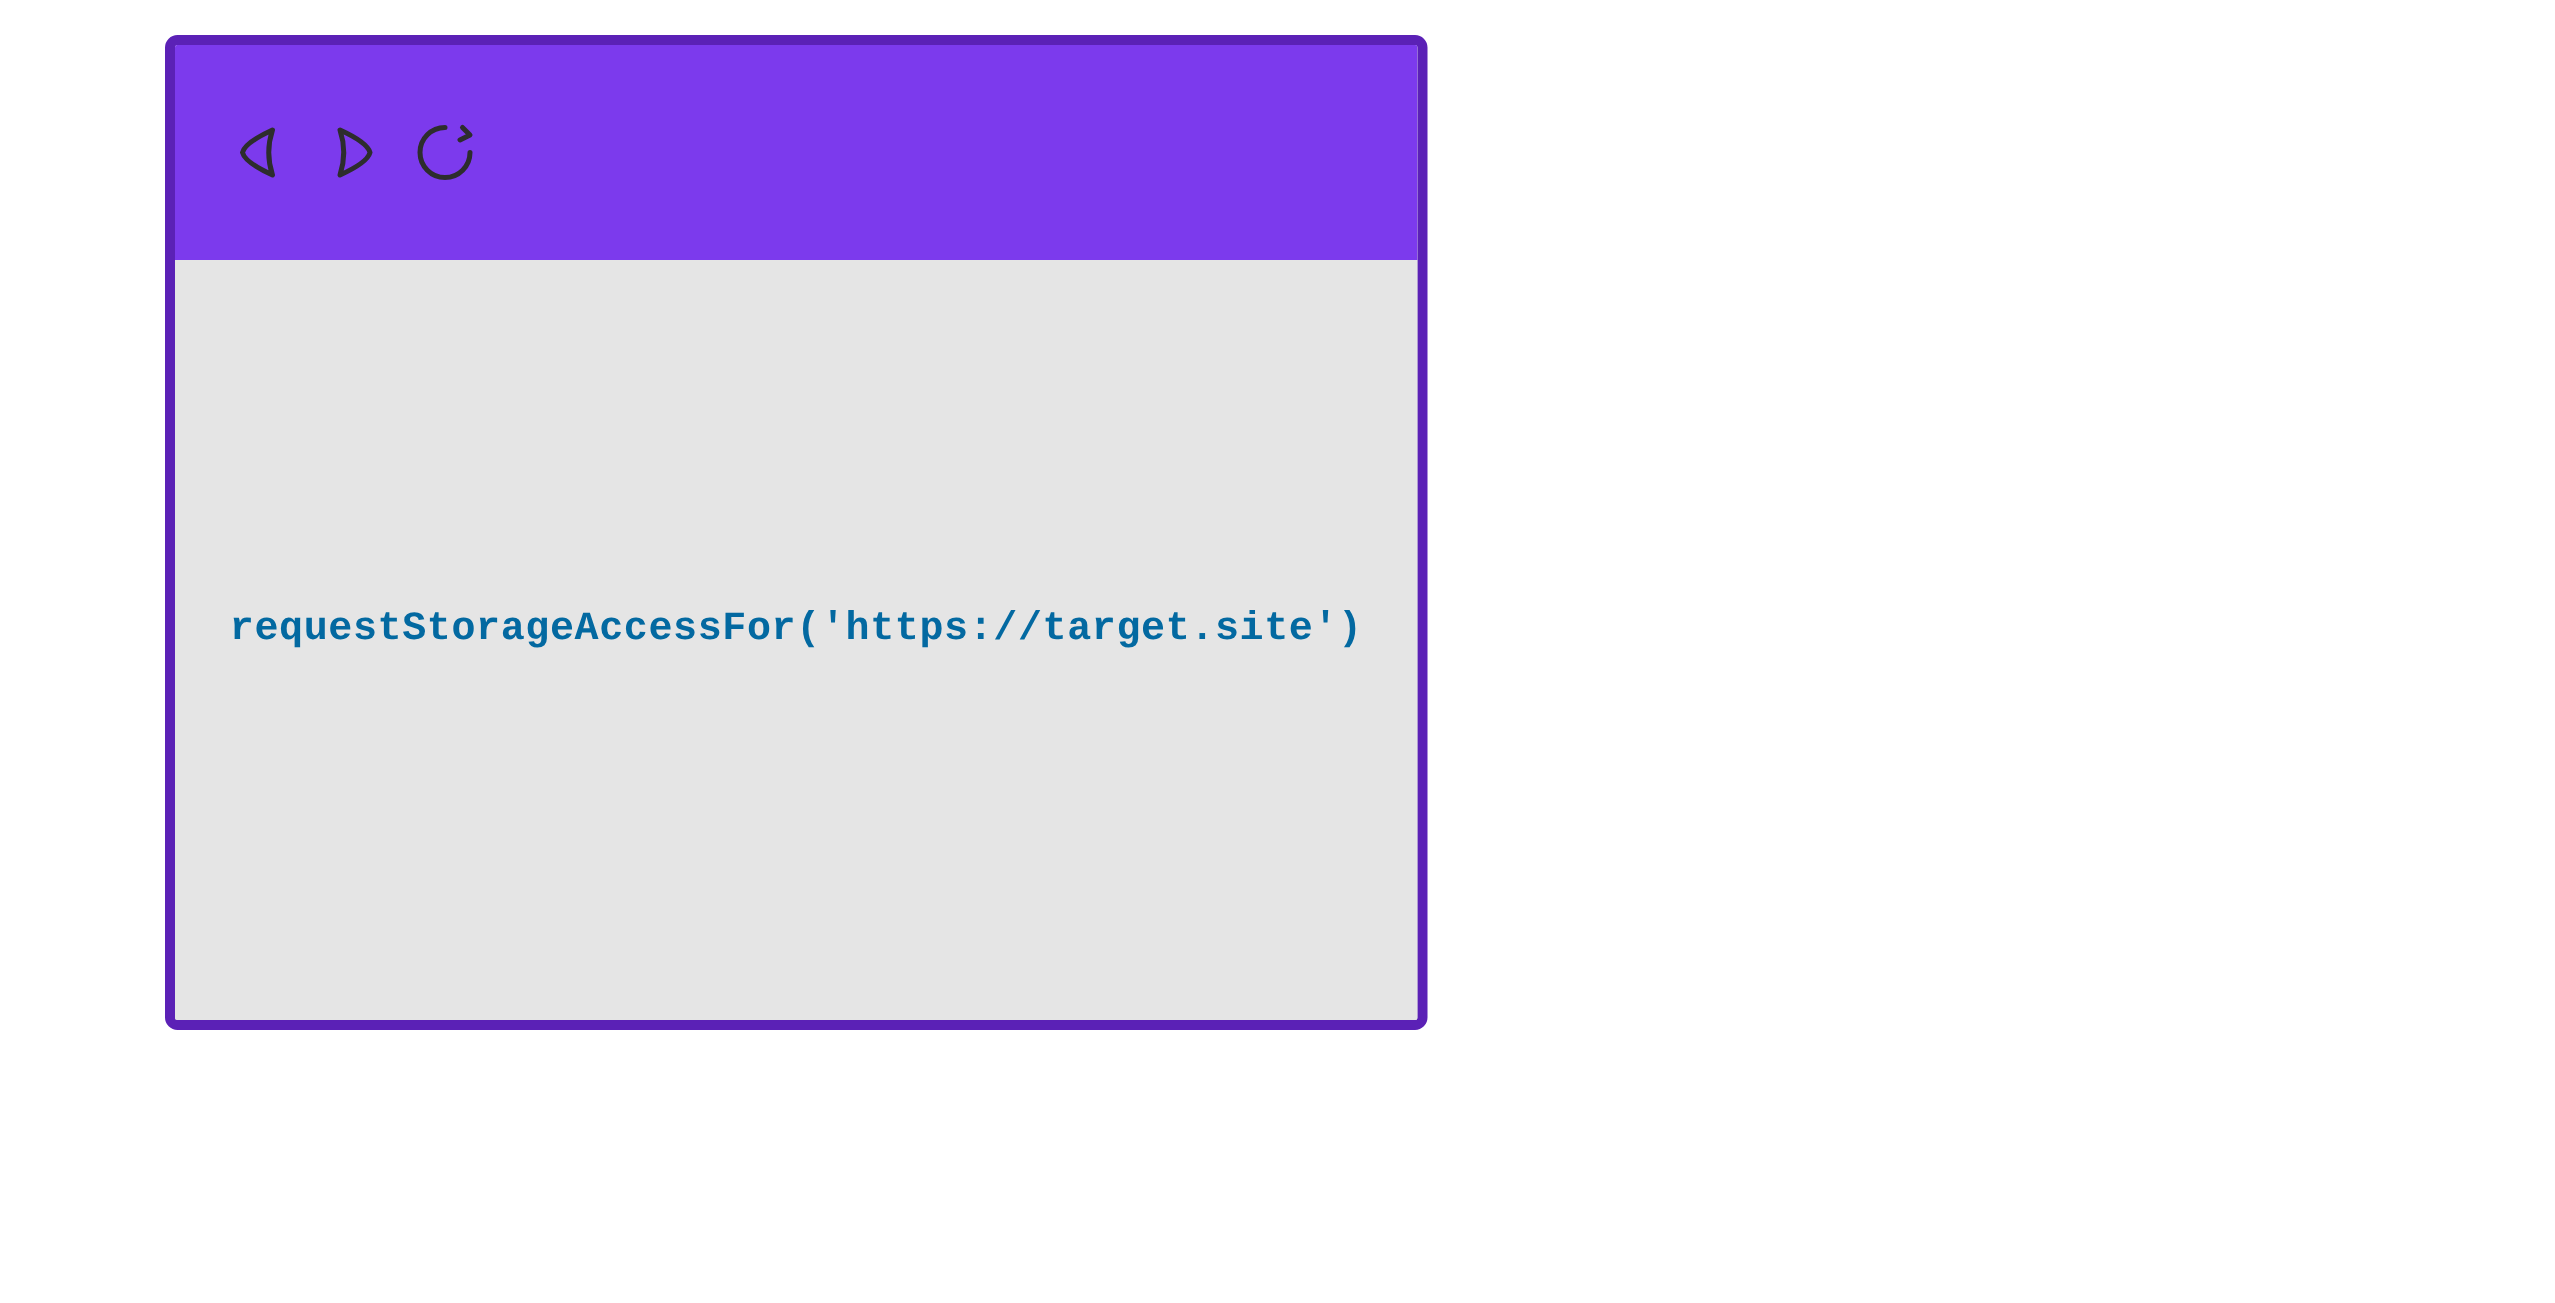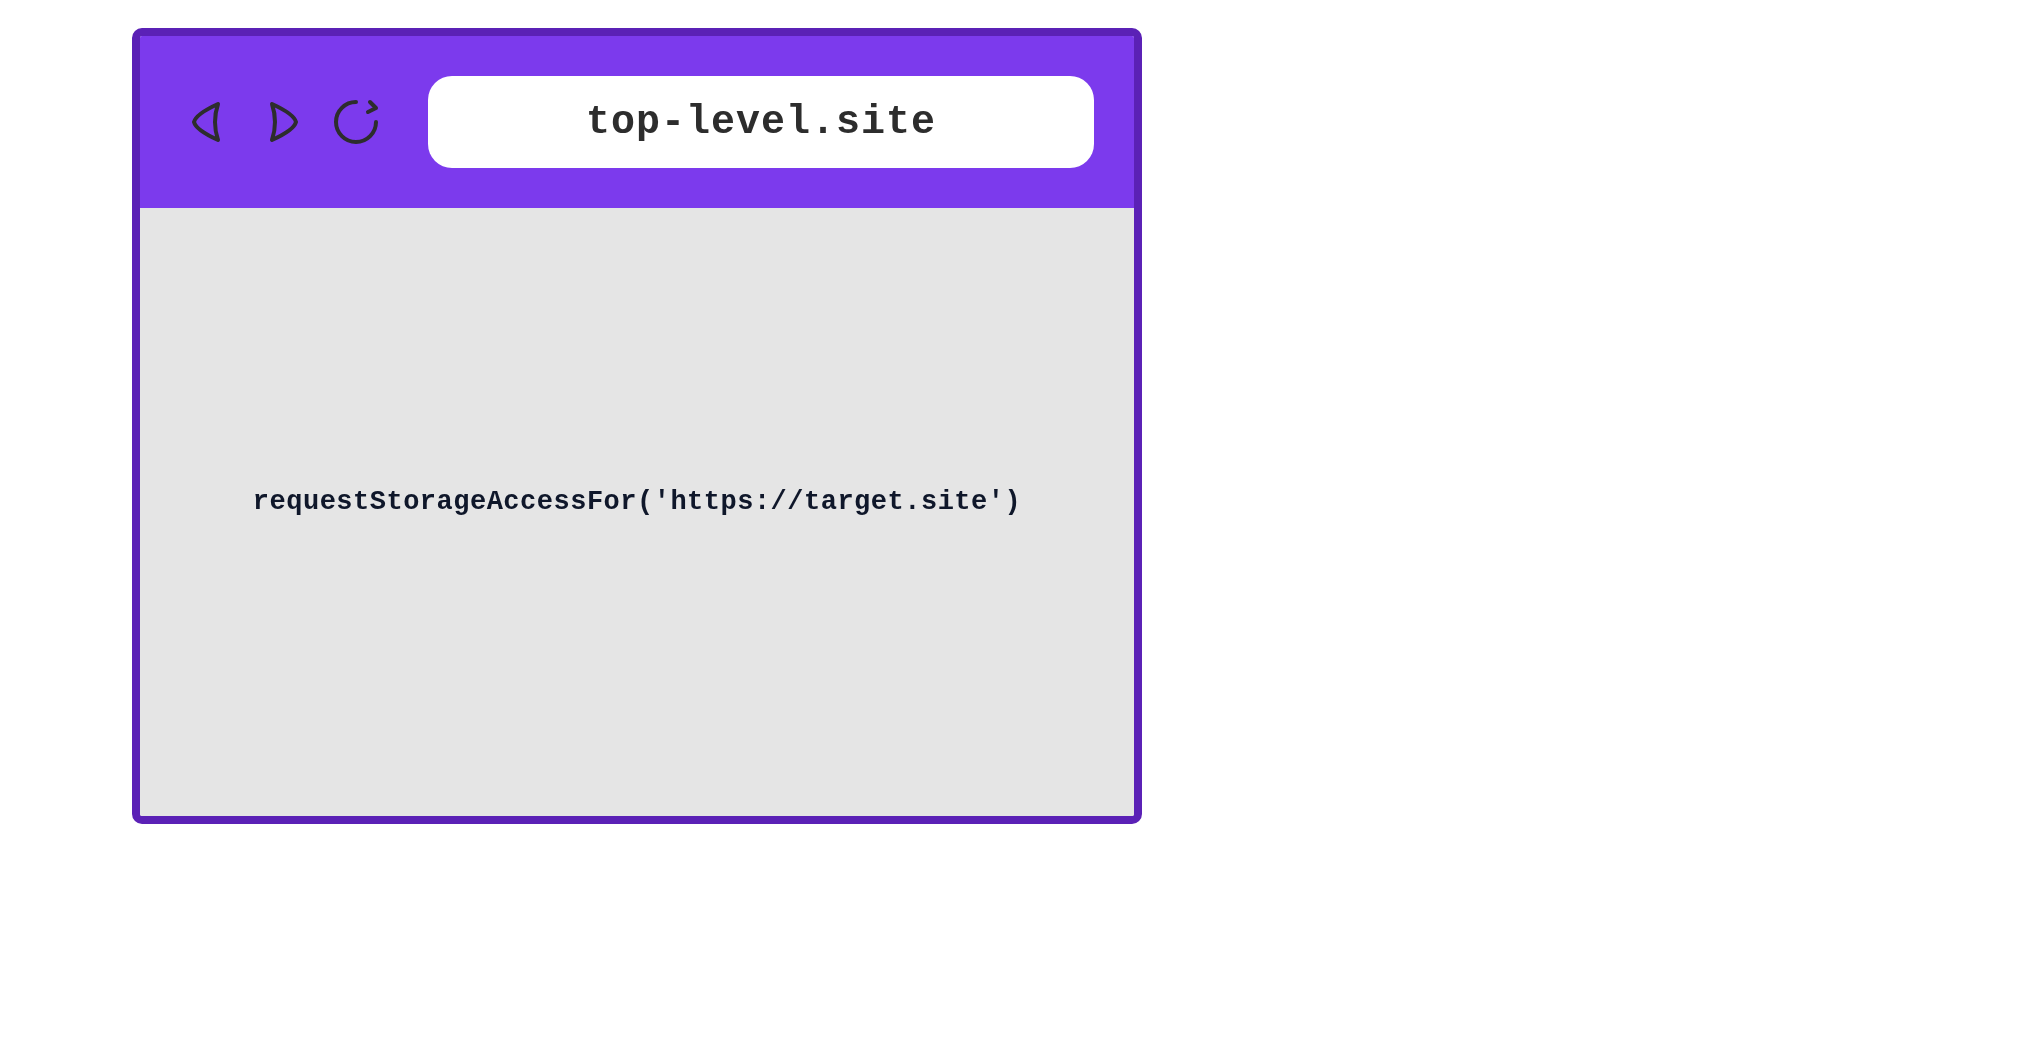--- a/index.html
+++ b/index.html
@@ -70,23 +70,23 @@
       width: 100%;
       height: calc(100% - 172px);
       background: #e5e5e5;
       display: flex;
       align-items: center;
       justify-content: center;
       padding: 40px;
     }
     .content-text {
       font-family: 'Courier New', Consolas, monospace;
-      font-size: 27px;
+      font-size: 32px;
       font-weight: bold;
-      color: #0f172a;
+      color: #0369a1;
       letter-spacing: 0.5px;
       margin-top: -20px;
     }
   </style>
 </head>
 <body>
 
 <div class="browser-window">
   <div class="browser-toolbar">
     <div class="nav-icons">
@@ -100,20 +100,17 @@
           <path d="M 18 10 Q 40 20 42 28 Q 40 36 18 46 Q 24 28 18 10 Z" stroke="#2d2d2d" stroke-width="4" stroke-linejoin="round" stroke-linecap="round" fill="none"></path>
         </svg>
       </div>
       <div class="nav-icon">
         <svg viewBox="0 0 56 56" fill="none">
           <path d="M 28 8 A 20 20 0 1 0 48 28" stroke="#2d2d2d" stroke-width="4" stroke-linecap="round" fill="none"></path>
           <path d="M 42 8 L 48 14 L 40 18" stroke="#2d2d2d" stroke-width="4" stroke-linecap="round" stroke-linejoin="round" fill="none"></path>
         </svg>
       </div>
     </div>
-    <div class="address-bar">
-      <span class="address-text">top-level.site</span>
-    </div>
   </div>
   <div class="browser-content">
     <span class="content-text">requestStorageAccessFor('https://target.site')</span>
   </div>
 </div>
 
 </body></html>

